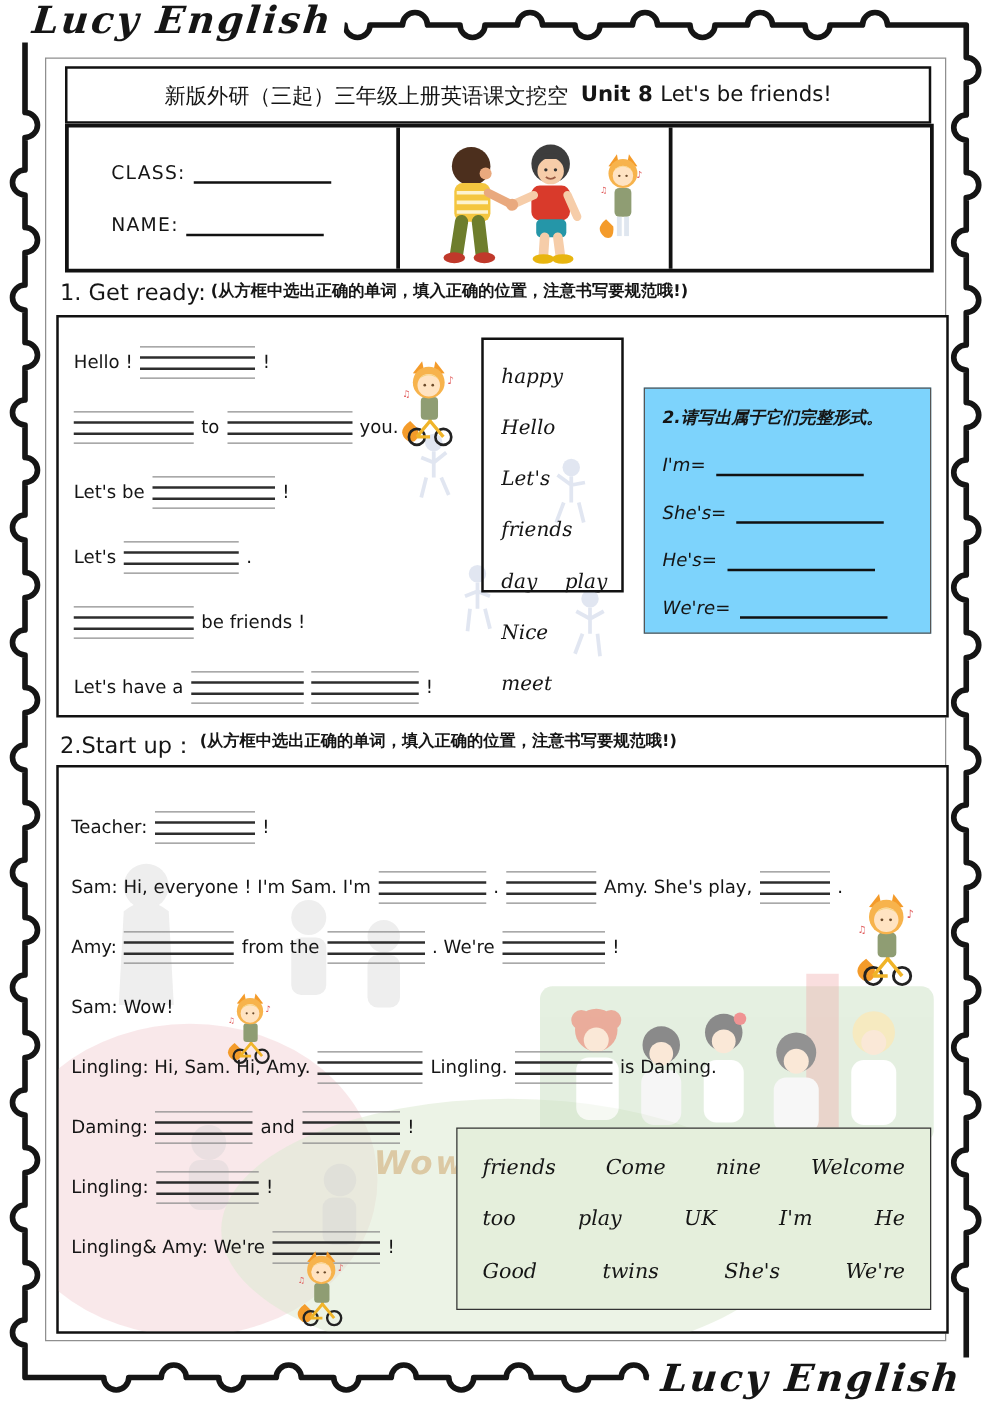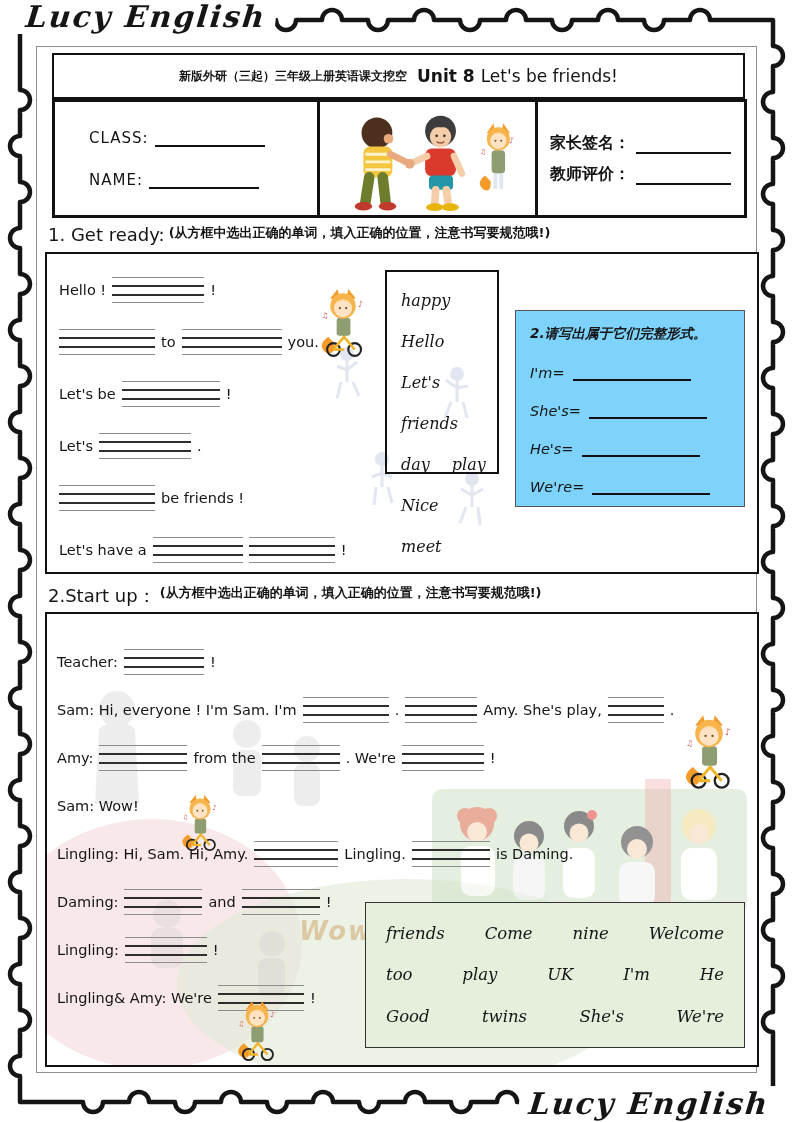--- a/index.html
+++ b/index.html
@@ -9,21 +9,21 @@
   .brand{position:absolute;z-index:6;font-family:"DejaVu Serif","Liberation Serif",serif;
          font-style:italic;font-weight:bold;font-size:30px;letter-spacing:2px;
          background:#fff;padding:0 10px;transform:skewX(-6deg);}
   #brand-top{left:16px;top:-1px;}
   #brand-bottom{right:14px;bottom:1px;}
   #frame{position:absolute;left:36px;top:46px;width:719px;height:1025px;border:1px solid #8f8f8f;z-index:1;}
 
   
   #titlebox{position:absolute;left:52px;top:53px;width:689px;height:42px;border:2px solid #111;
             display:flex;align-items:center;justify-content:center;z-index:2;background:#fff;}
-  #titlebox .cn{font-weight:bold;font-size:12px;}
+  #titlebox .cn{font-weight:normal;font-size:17px;}
   #titlebox .unit{font-weight:bold;font-size:17px;margin:0 6px 0 10px;}
   #titlebox .en{font-size:17px;}
   #infobox{position:absolute;left:52px;top:99px;width:689px;height:113px;border:3px solid #111;
            display:flex;z-index:2;background:#fff;}
   .info-cell{display:flex;flex-direction:column;justify-content:center;}
   #cell-left{width:228px;padding-left:34px;gap:24px;}
   #cell-mid{width:215px;border-left:3px solid #111;border-right:3px solid #111;align-items:center;}
   #cell-right{flex:1;padding-left:12px;gap:10px;}
   .info-row{display:flex;align-items:flex-end;gap:6px;font-size:15px;letter-spacing:1px;}
   .cjk{font-size:16px;font-weight:bold;letter-spacing:0;}
@@ -160,30 +160,20 @@
         <rect x="102" y="44" width="32" height="29" rx="7" fill="#d93a2b"></rect>
         <path d="M104 52 L86 60" stroke="#f6cda9" stroke-width="7" stroke-linecap="round"></path>
         <path d="M132 52 L140 70" stroke="#f6cda9" stroke-width="7" stroke-linecap="round"></path>
         <rect x="106" y="72" width="25" height="15" rx="4" fill="#2596a8"></rect>
         <path d="M113 87 L112 102 M124 87 L126 102" stroke="#f6cda9" stroke-width="8" stroke-linecap="round"></path>
         <ellipse cx="112" cy="105" rx="9" ry="4" fill="#e8b50f"></ellipse>
         <ellipse cx="128" cy="105" rx="9" ry="4" fill="#e8b50f"></ellipse>
         <circle cx="86" cy="60" r="5" fill="#e9a97e"></circle>
         <use href="#foxstand" x="158" y="16" width="40" height="78"></use>
       </svg>
-    </div>
-    <div id="cell-right" class="info-cell">
-      <div class="info-row">
-        <span class="cjk">家长签名：</span>
-        <span class="u w95"></span>
-      </div>
-      <div class="info-row">
-        <span class="cjk">教师评价：</span>
-        <span class="u w95"></span>
-      </div>
     </div>
   </div>
 
   <div id="s1head" class="sec-head">
     <span class="sec-title">1. Get ready:</span>
     <span class="sec-note">(从方框中选出正确的单词，填入正确的位置，注意书写要规范哦!)</span>
   </div>
 
   <div id="s1box" class="secbox">
     <svg class="wm" width="710" height="318">

